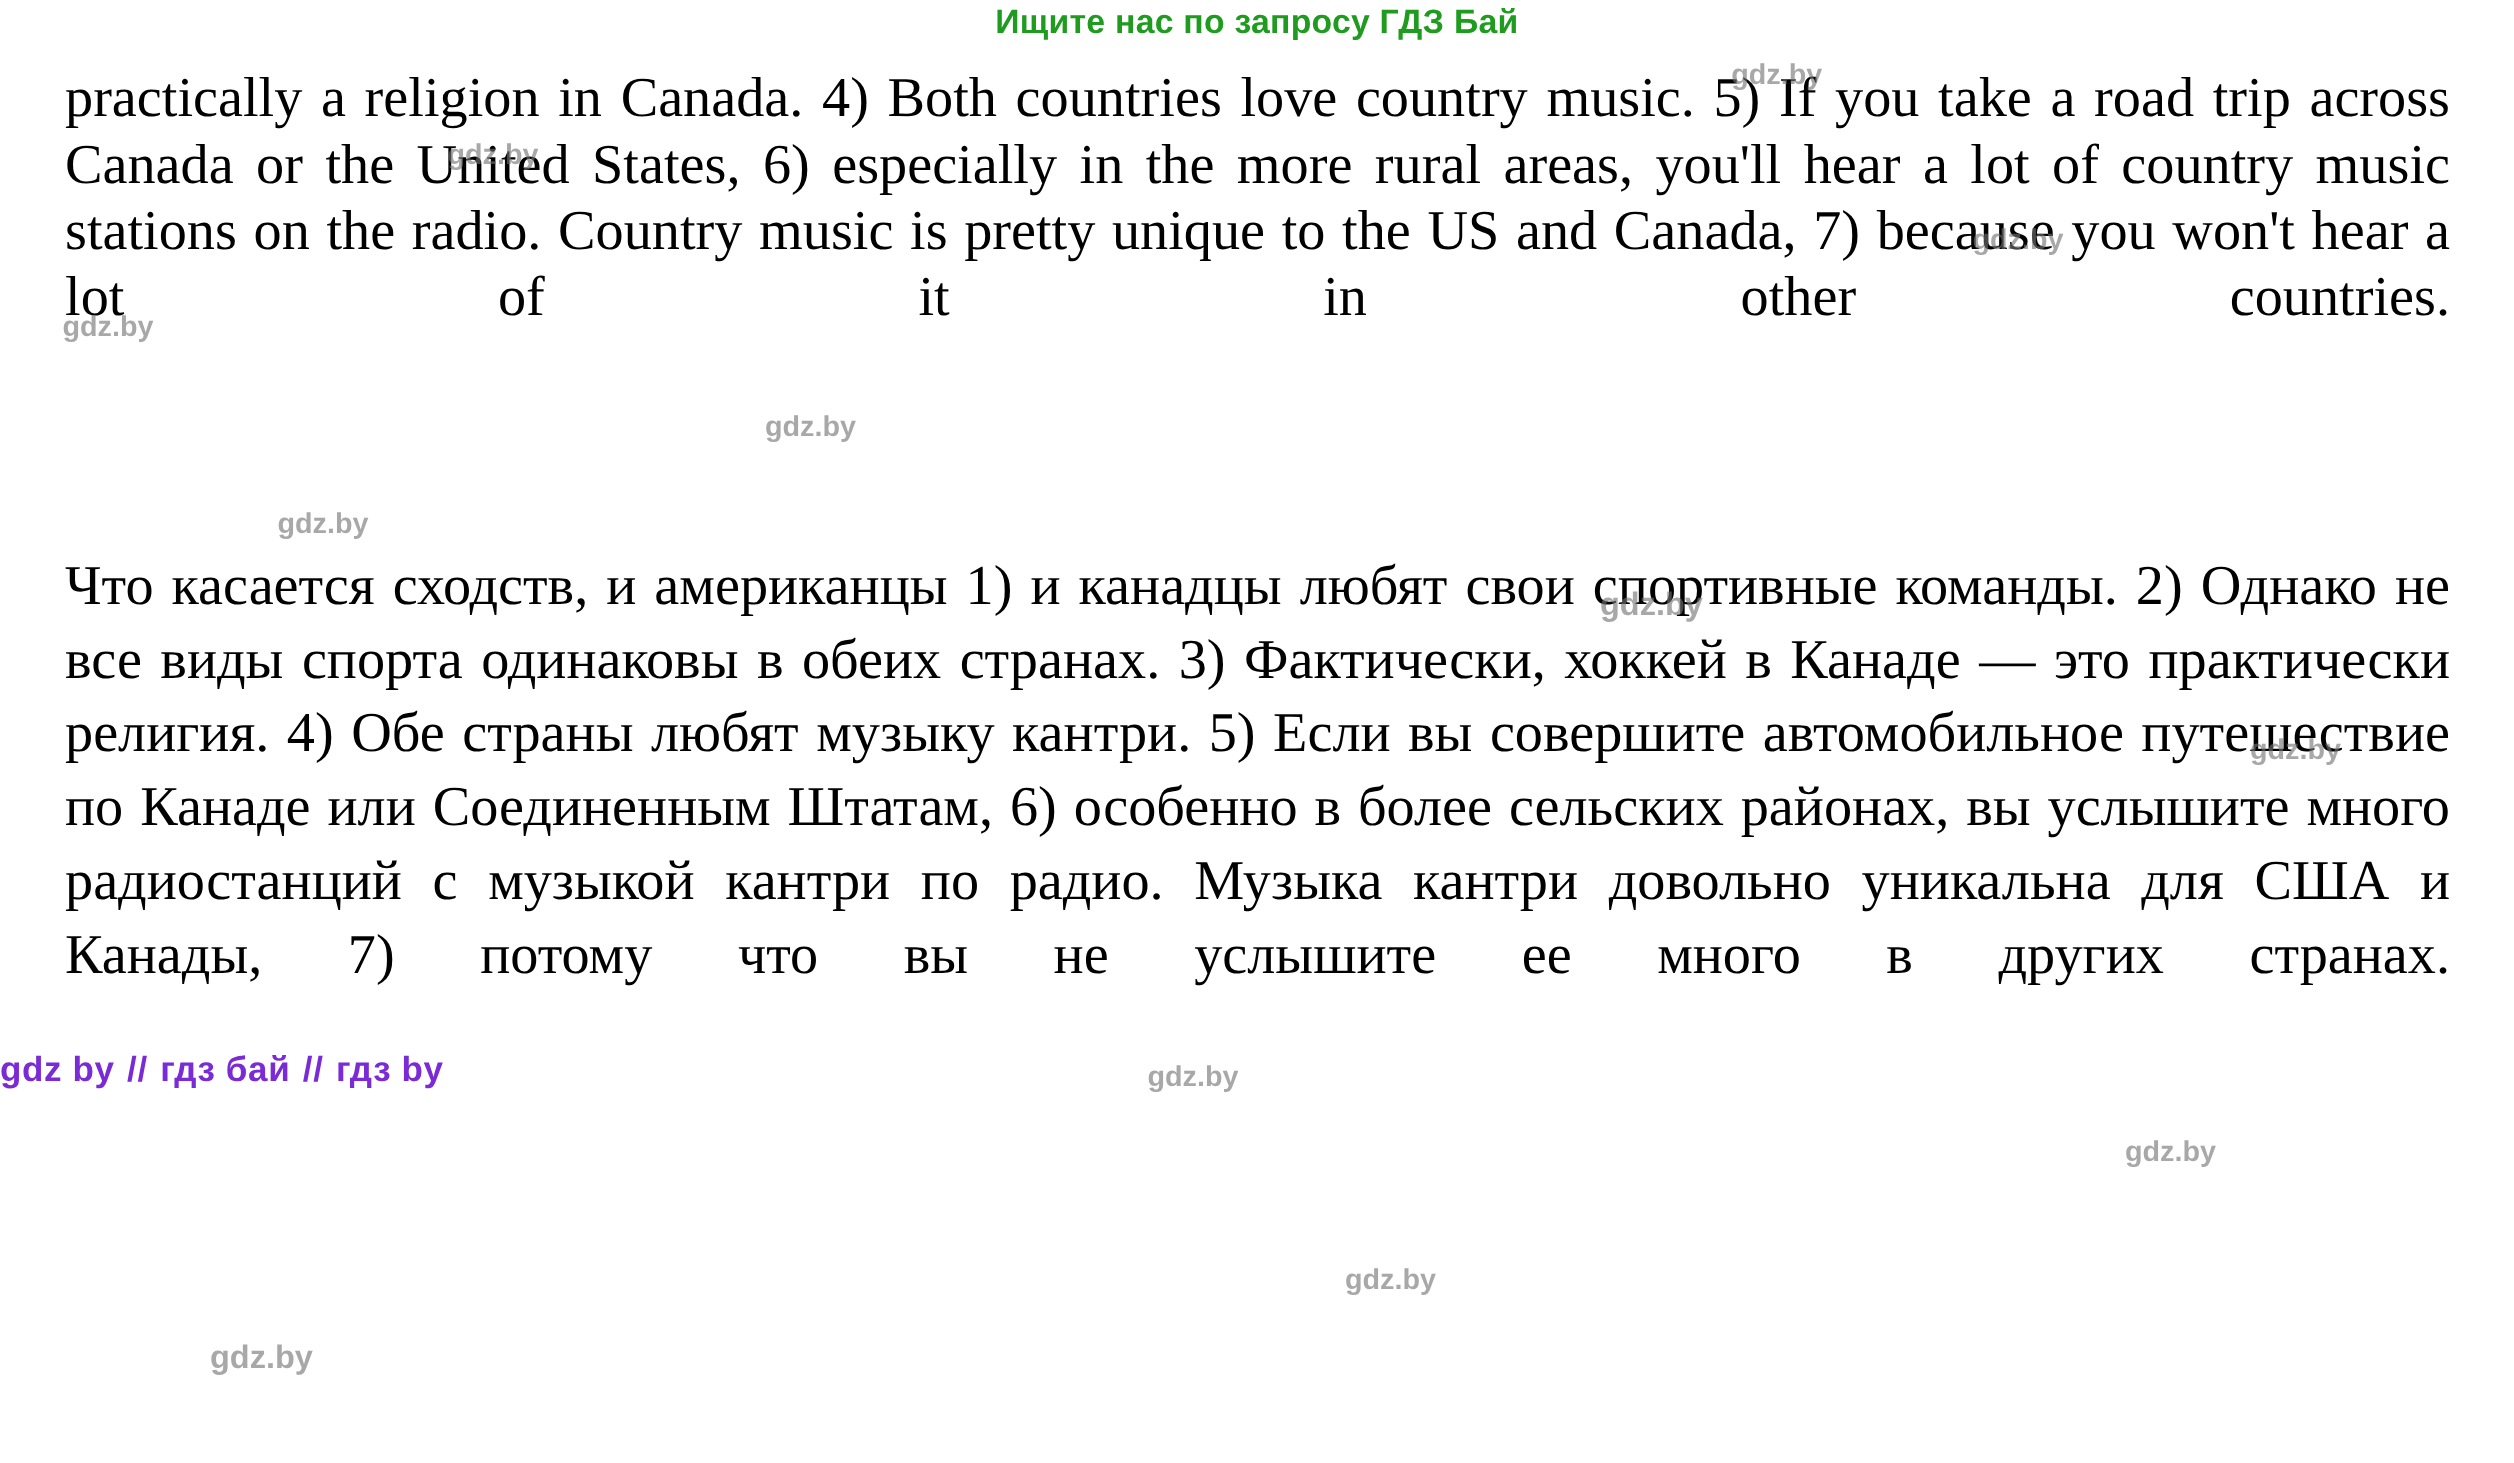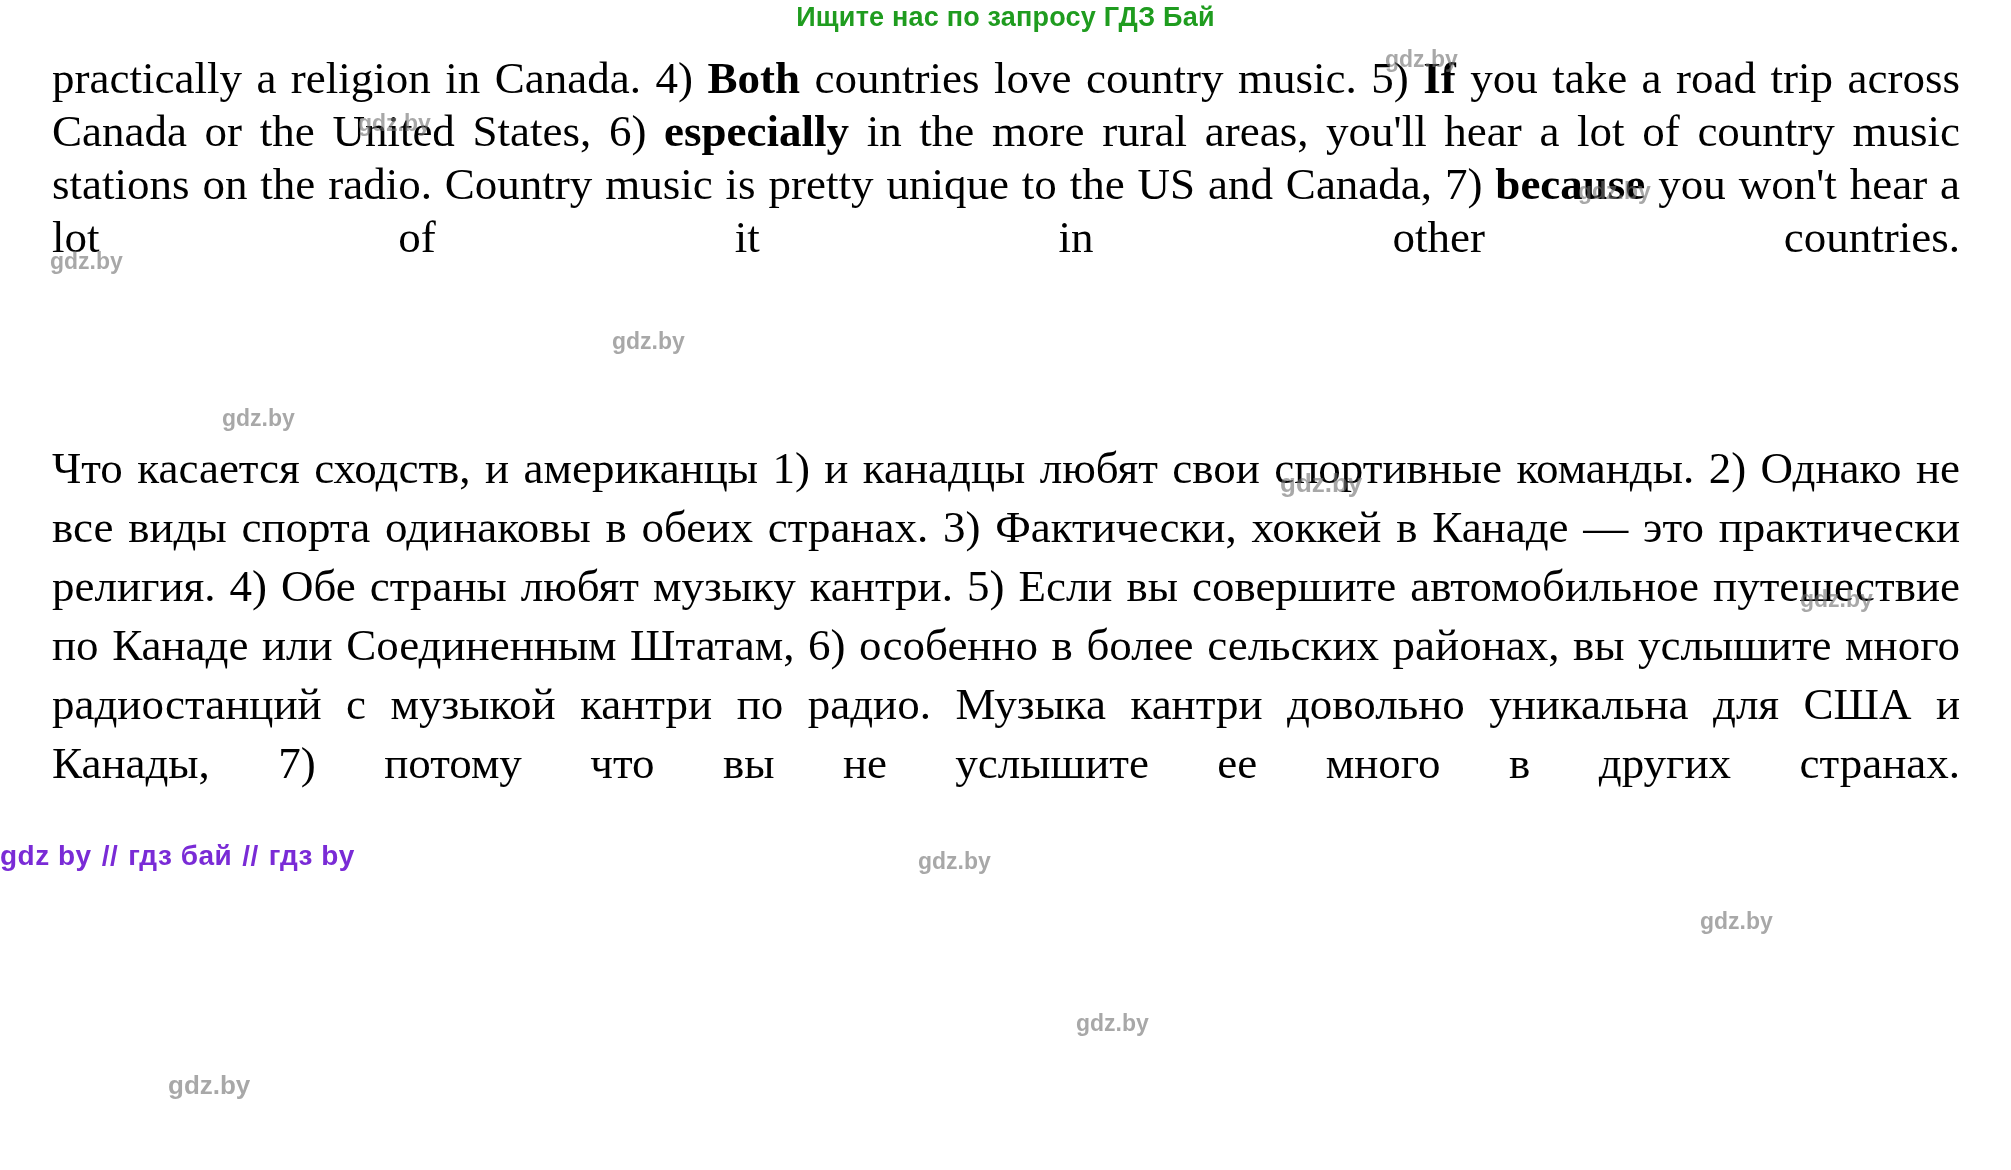--- a/index.html
+++ b/index.html
@@ -51,21 +51,21 @@
     line-height: 1.18;
     text-align: justify;
     text-justify: inter-word;
     word-spacing: 0.5px;
   }
 
   p.para.eng {
     font-size: 45px;
   }
 
-  .bold { font-weight: bold; }
+  .bold { font-weight: normal; }
 
   .spacer-1 { height: 82px; }
   .spacer-2 { height: 22px; }
 
   h2.subhead {
     margin: 0;
     font-size: 45px;
     font-weight: normal;
     line-height: 1.18;
     text-align: left;

